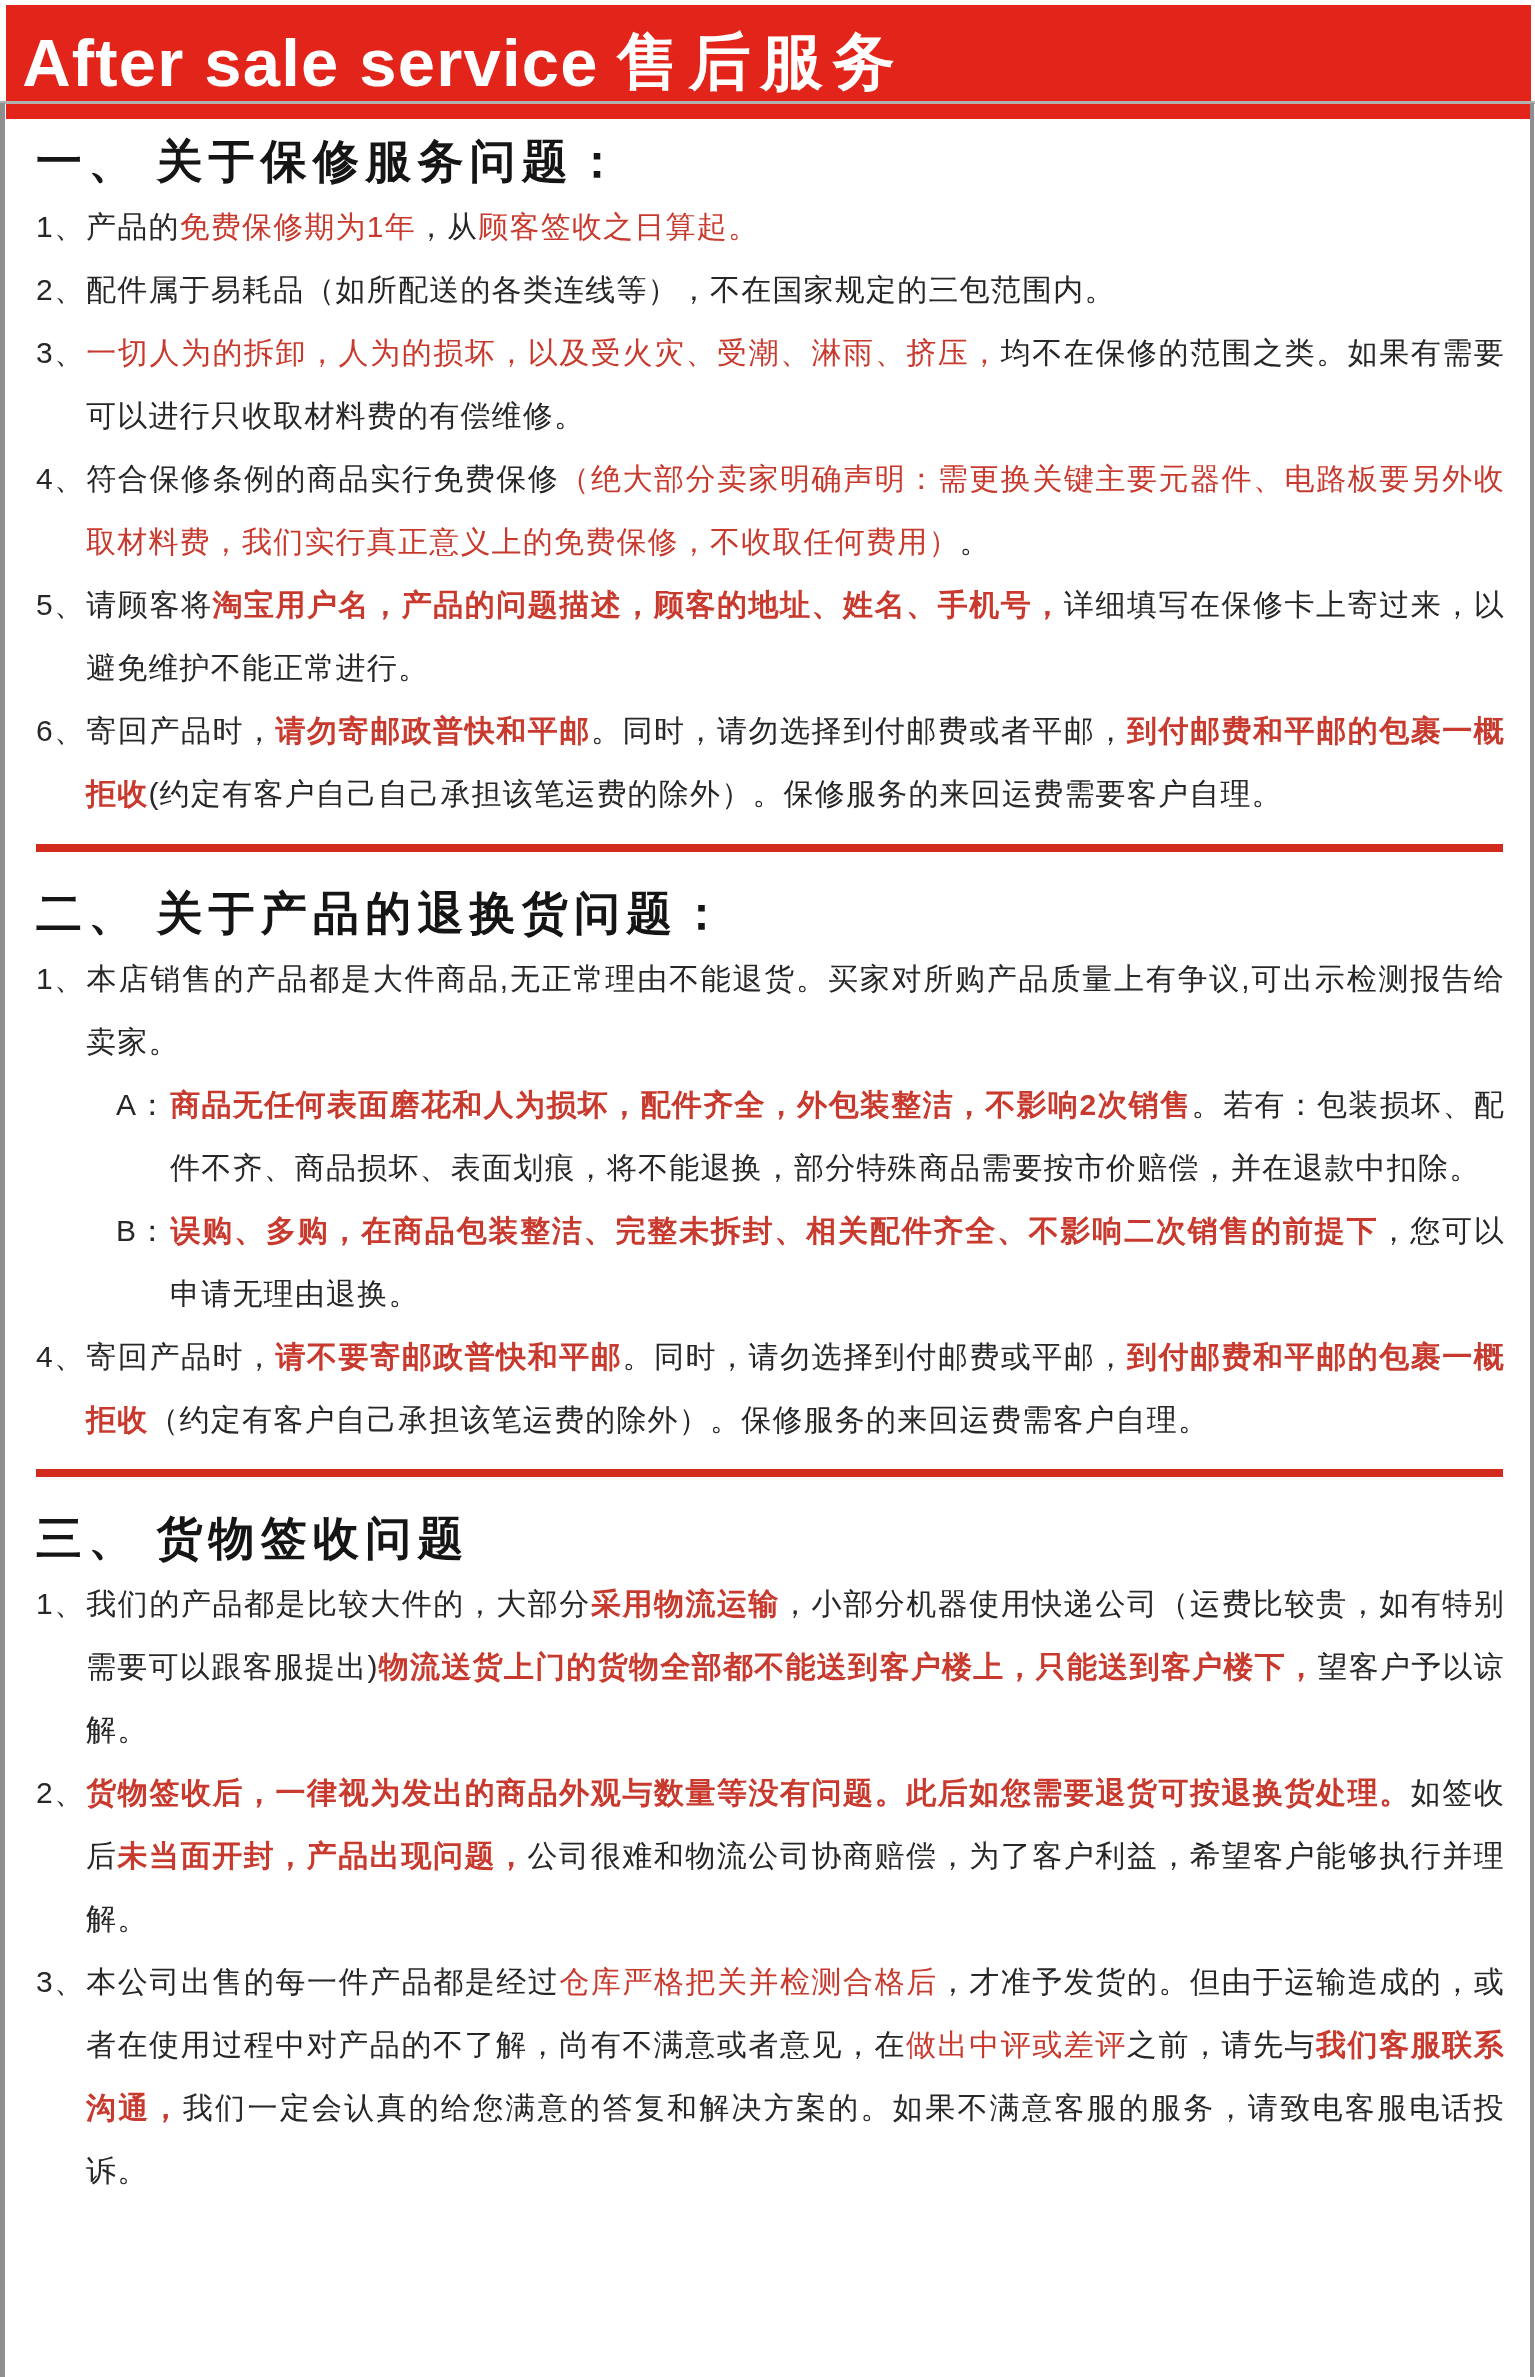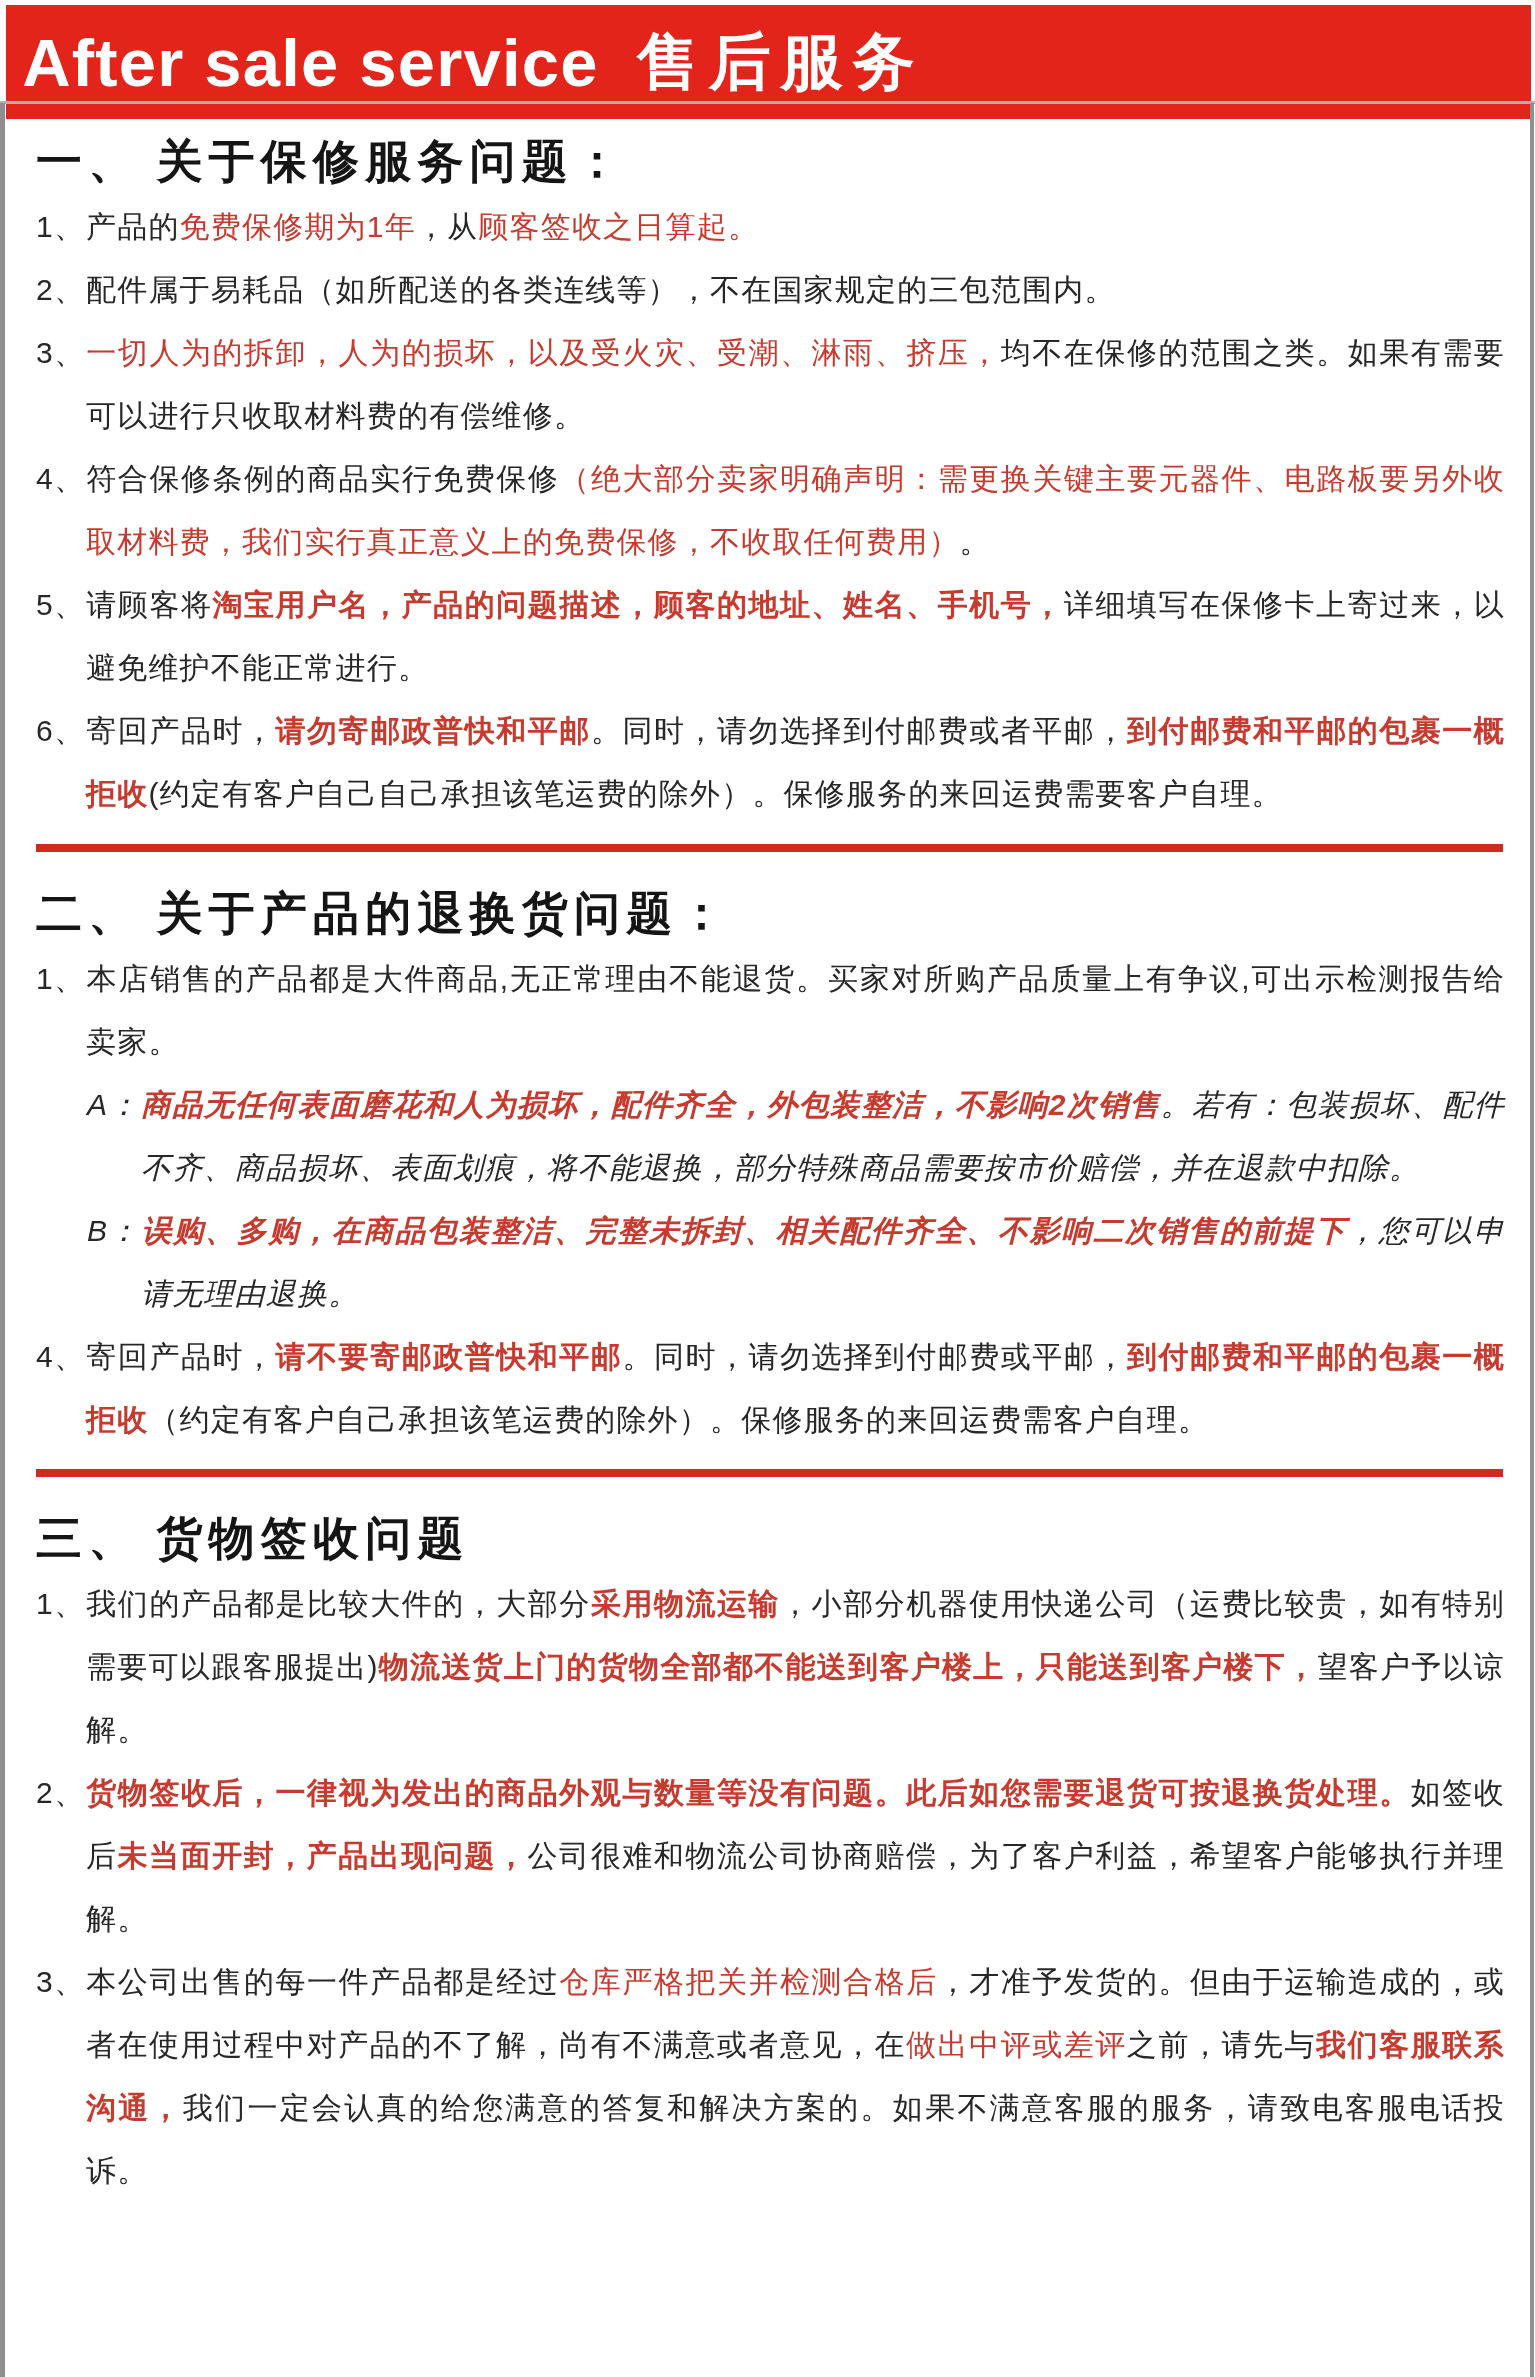--- a/index.html
+++ b/index.html
@@ -6,36 +6,36 @@
   .page{
     position:relative; width:1535px; height:2377px; background:#fff; overflow:hidden;
     font-family:"Liberation Sans","DejaVu Sans",sans-serif;
   }
   .banner{
     position:absolute; left:6.2px; right:3.7px; top:5px; height:114px;
     background:var(--banner,#e3241a); color:#fff;
     display:flex; align-items:center; padding-left:16px; box-sizing:border-box;
   }
   .title-en{font-size:67px; font-weight:bold; letter-spacing:1.2px; white-space:nowrap;}
-  .title-zh{font-size:62px; font-weight:bold; letter-spacing:10px; margin-left:38px; white-space:nowrap;text-align:right;}
+  .title-zh{font-size:62px; font-weight:bold; letter-spacing:10px; margin-left:18px; white-space:nowrap;text-align:right;}
   .banner-rule{position:absolute; left:0; right:0; top:101px; height:3.1px; background:#b2b0b0;}
   .border-left{position:absolute; left:0; top:103px; bottom:0; width:5px; background:#8f8f8f;}
   .border-right{position:absolute; right:1.2px; top:103px; bottom:0; width:4.3px; background:#8f8f8f;}
   .content{position:absolute; top:100px; left:36px; right:30px;}
   h2.heading{
     font-size:46px; line-height:57px; font-weight:bold; color:#151515;
     letter-spacing:6.2px; margin:33px 0 5px 0;
   }
   h2.heading .h-marker{margin-right:16px;}
   p.item{
     font-size:30px; line-height:63px; color:#272727; letter-spacing:1.2px;
     margin:0; padding-left:50px; text-indent:-50px; text-align:justify;
   }
   p.item .marker{display:inline-block; width:50px; text-indent:0; color:#272727;}
-  p.sub{margin-left:51px; padding-left:54px; text-indent:-54px;font-style:italic;}
+  p.sub{margin-left:80px; padding-left:54px; text-indent:-54px;}
   p.sub .marker{width:54px;}
   .blk{color:#272727;}
   .red{color:var(--red,#c93a2e);}
   .bold{font-weight:bold;}
   hr.divider{
     border:none; height:8px; background:var(--divider,#d22b1e);
     margin:18.6px 2.5px 22px 0;
   }
 </style>
 </head>

